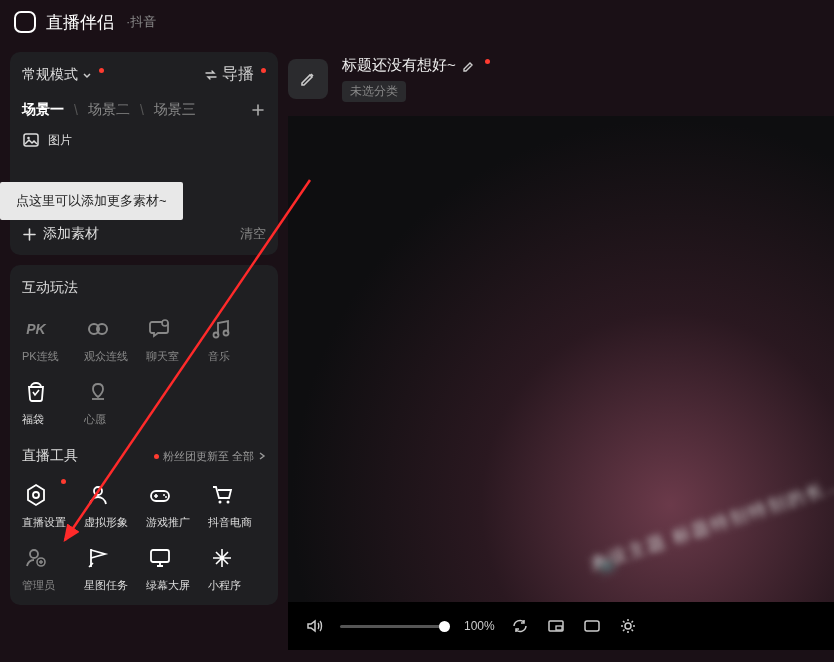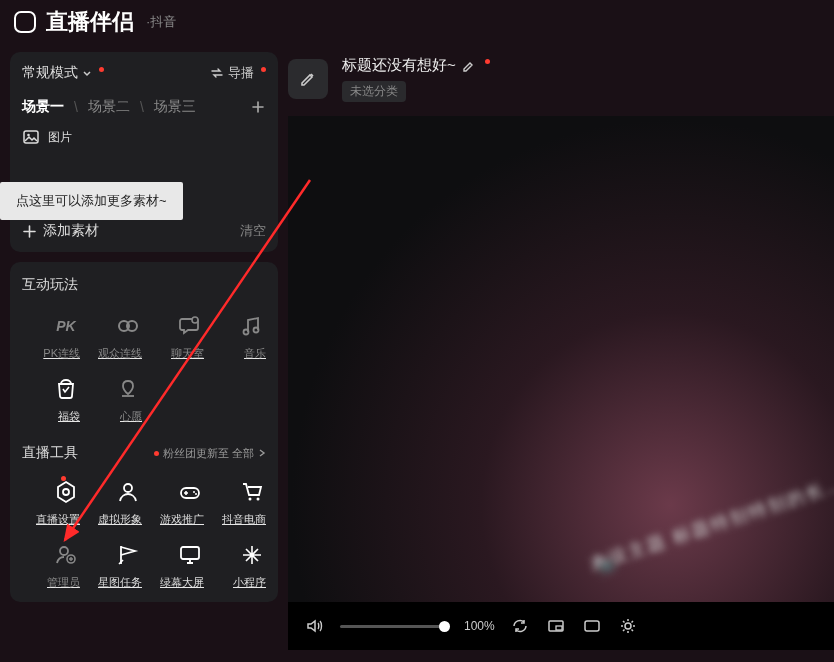--- a/index.html
+++ b/index.html
@@ -17,21 +17,21 @@
       display: flex;
       align-items: center;
       padding: 0 14px;
       gap: 10px;
     }
     .logo-icon {
       width: 22px; height: 22px;
       border: 2.5px solid #fff;
       border-radius: 7px;
     }
-    .app-title { font-size: 22px; font-weight: 700; color: #fff; }
+    .app-title { font-size: 17px; font-weight: 400; color: #fff; }
     .app-sub { font-size: 13px; color: #8a8a8a; margin-left: 2px; }
 
     .main-area { display: flex; height: calc(100% - 44px); }
 
     .sidebar {
       width: 288px;
       padding: 8px 10px;
       display: flex;
       flex-direction: column;
       gap: 10px;
@@ -44,21 +44,21 @@
     }
 
     .mode-row {
       display: flex;
       align-items: center;
       justify-content: space-between;
       margin-bottom: 16px;
     }
     .mode-label { font-size: 14px; color: #ddd; display: flex; align-items: center; gap: 4px; }
     .dot-red { width: 5px; height: 5px; background: #ff3b30; border-radius: 50%; display: inline-block; margin-left: 3px; position: relative; top: -4px;}
-    .swap-btn { display: flex; align-items: center; gap: 4px; font-size: 13px; color: #ccc; }
+    .swap-btn { display: flex; align-items: center; gap: 4px; font-size: 16px; color: #ccc; }
 
     .scene-row {
       display: flex;
       align-items: center;
       gap: 10px;
       margin-bottom: 12px;
       font-size: 14px;
     }
     .scene-tab { color: #888; cursor: pointer; }
     .scene-tab.active { color: #fff; font-weight: 600; }
@@ -96,26 +96,25 @@
     .section-title { font-size: 14px; color: #ddd; margin-bottom: 14px; }
 
     .grid-4 {
       display: grid;
       grid-template-columns: repeat(4, 1fr);
       gap: 6px 4px;
     }
     .grid-item {
       display: flex;
       flex-direction: column;
-      align-items: flex-end;
+      align-items: flex-start;
       gap: 6px;
       padding: 4px 0;
       cursor: pointer;
       position: relative;
-      text-decoration: underline;
     }
     .grid-item .ico {
       width: 28px; height: 28px;
       display: flex; align-items: center; justify-content: center;
       color: #888;
     }
     .grid-item.bright .ico { color: #fff; }
     .grid-item .lbl { font-size: 11px; color: #888; }
     .grid-item.bright .lbl { color: #ddd; }
 

